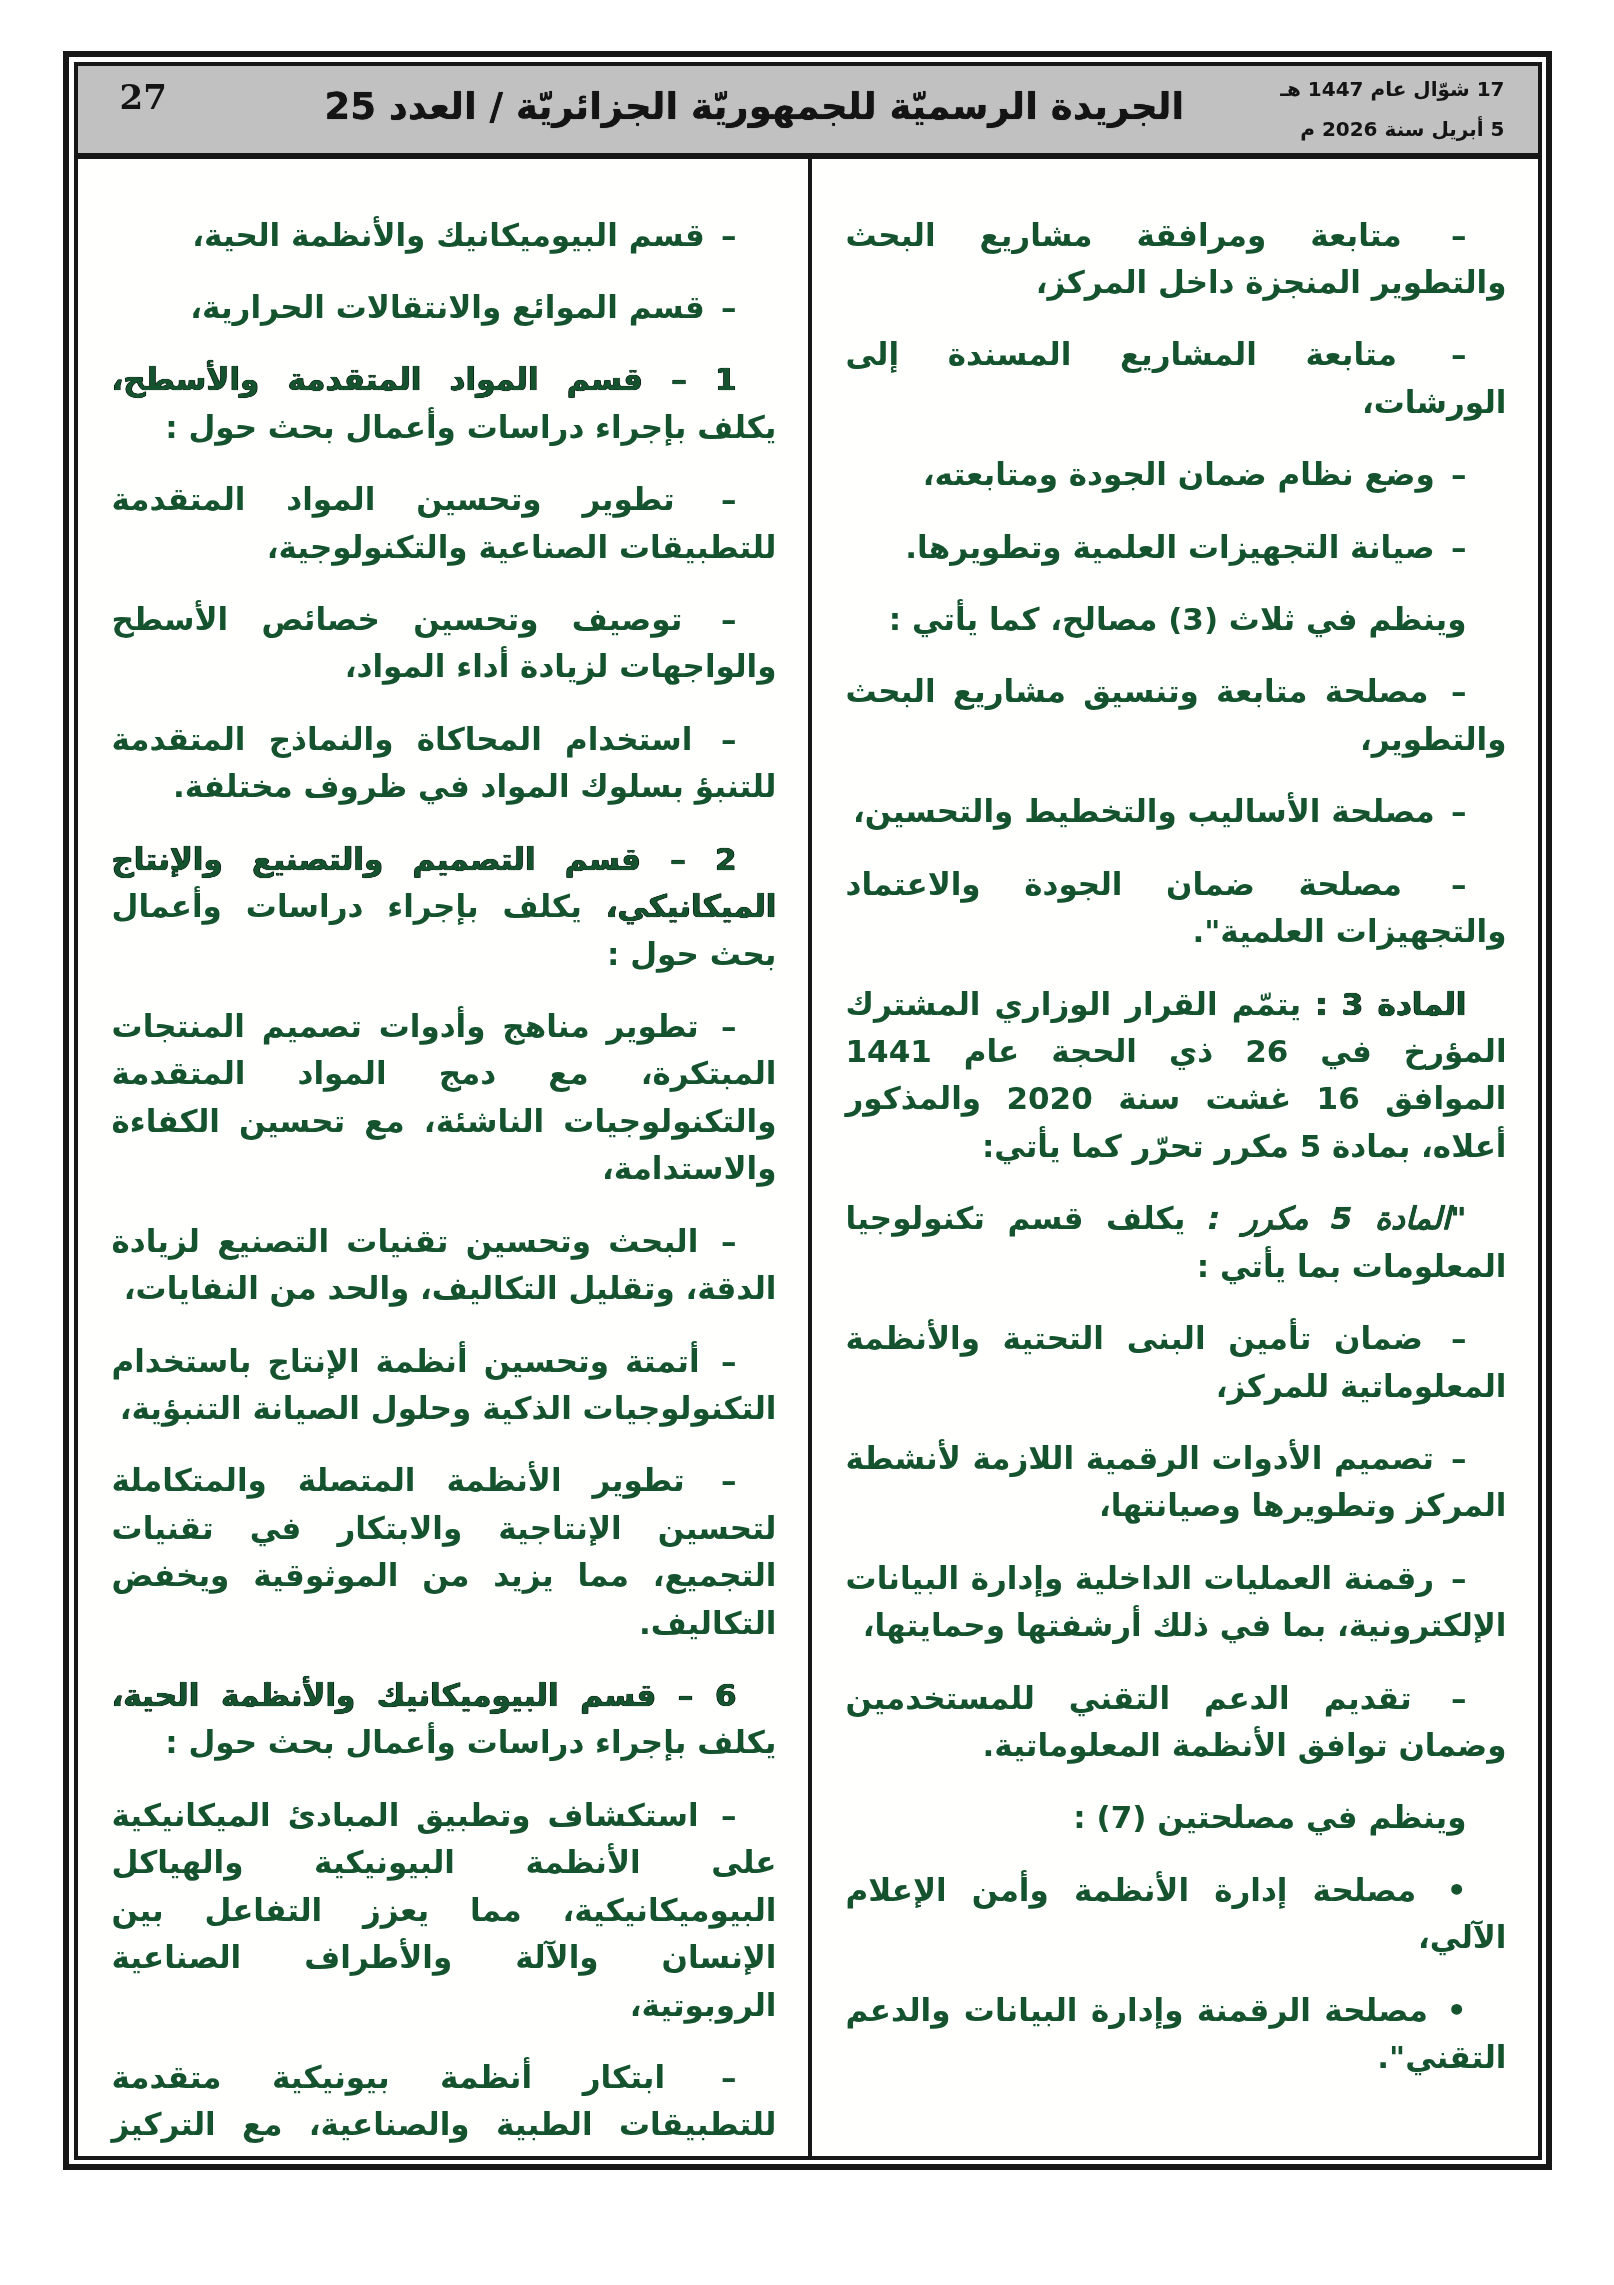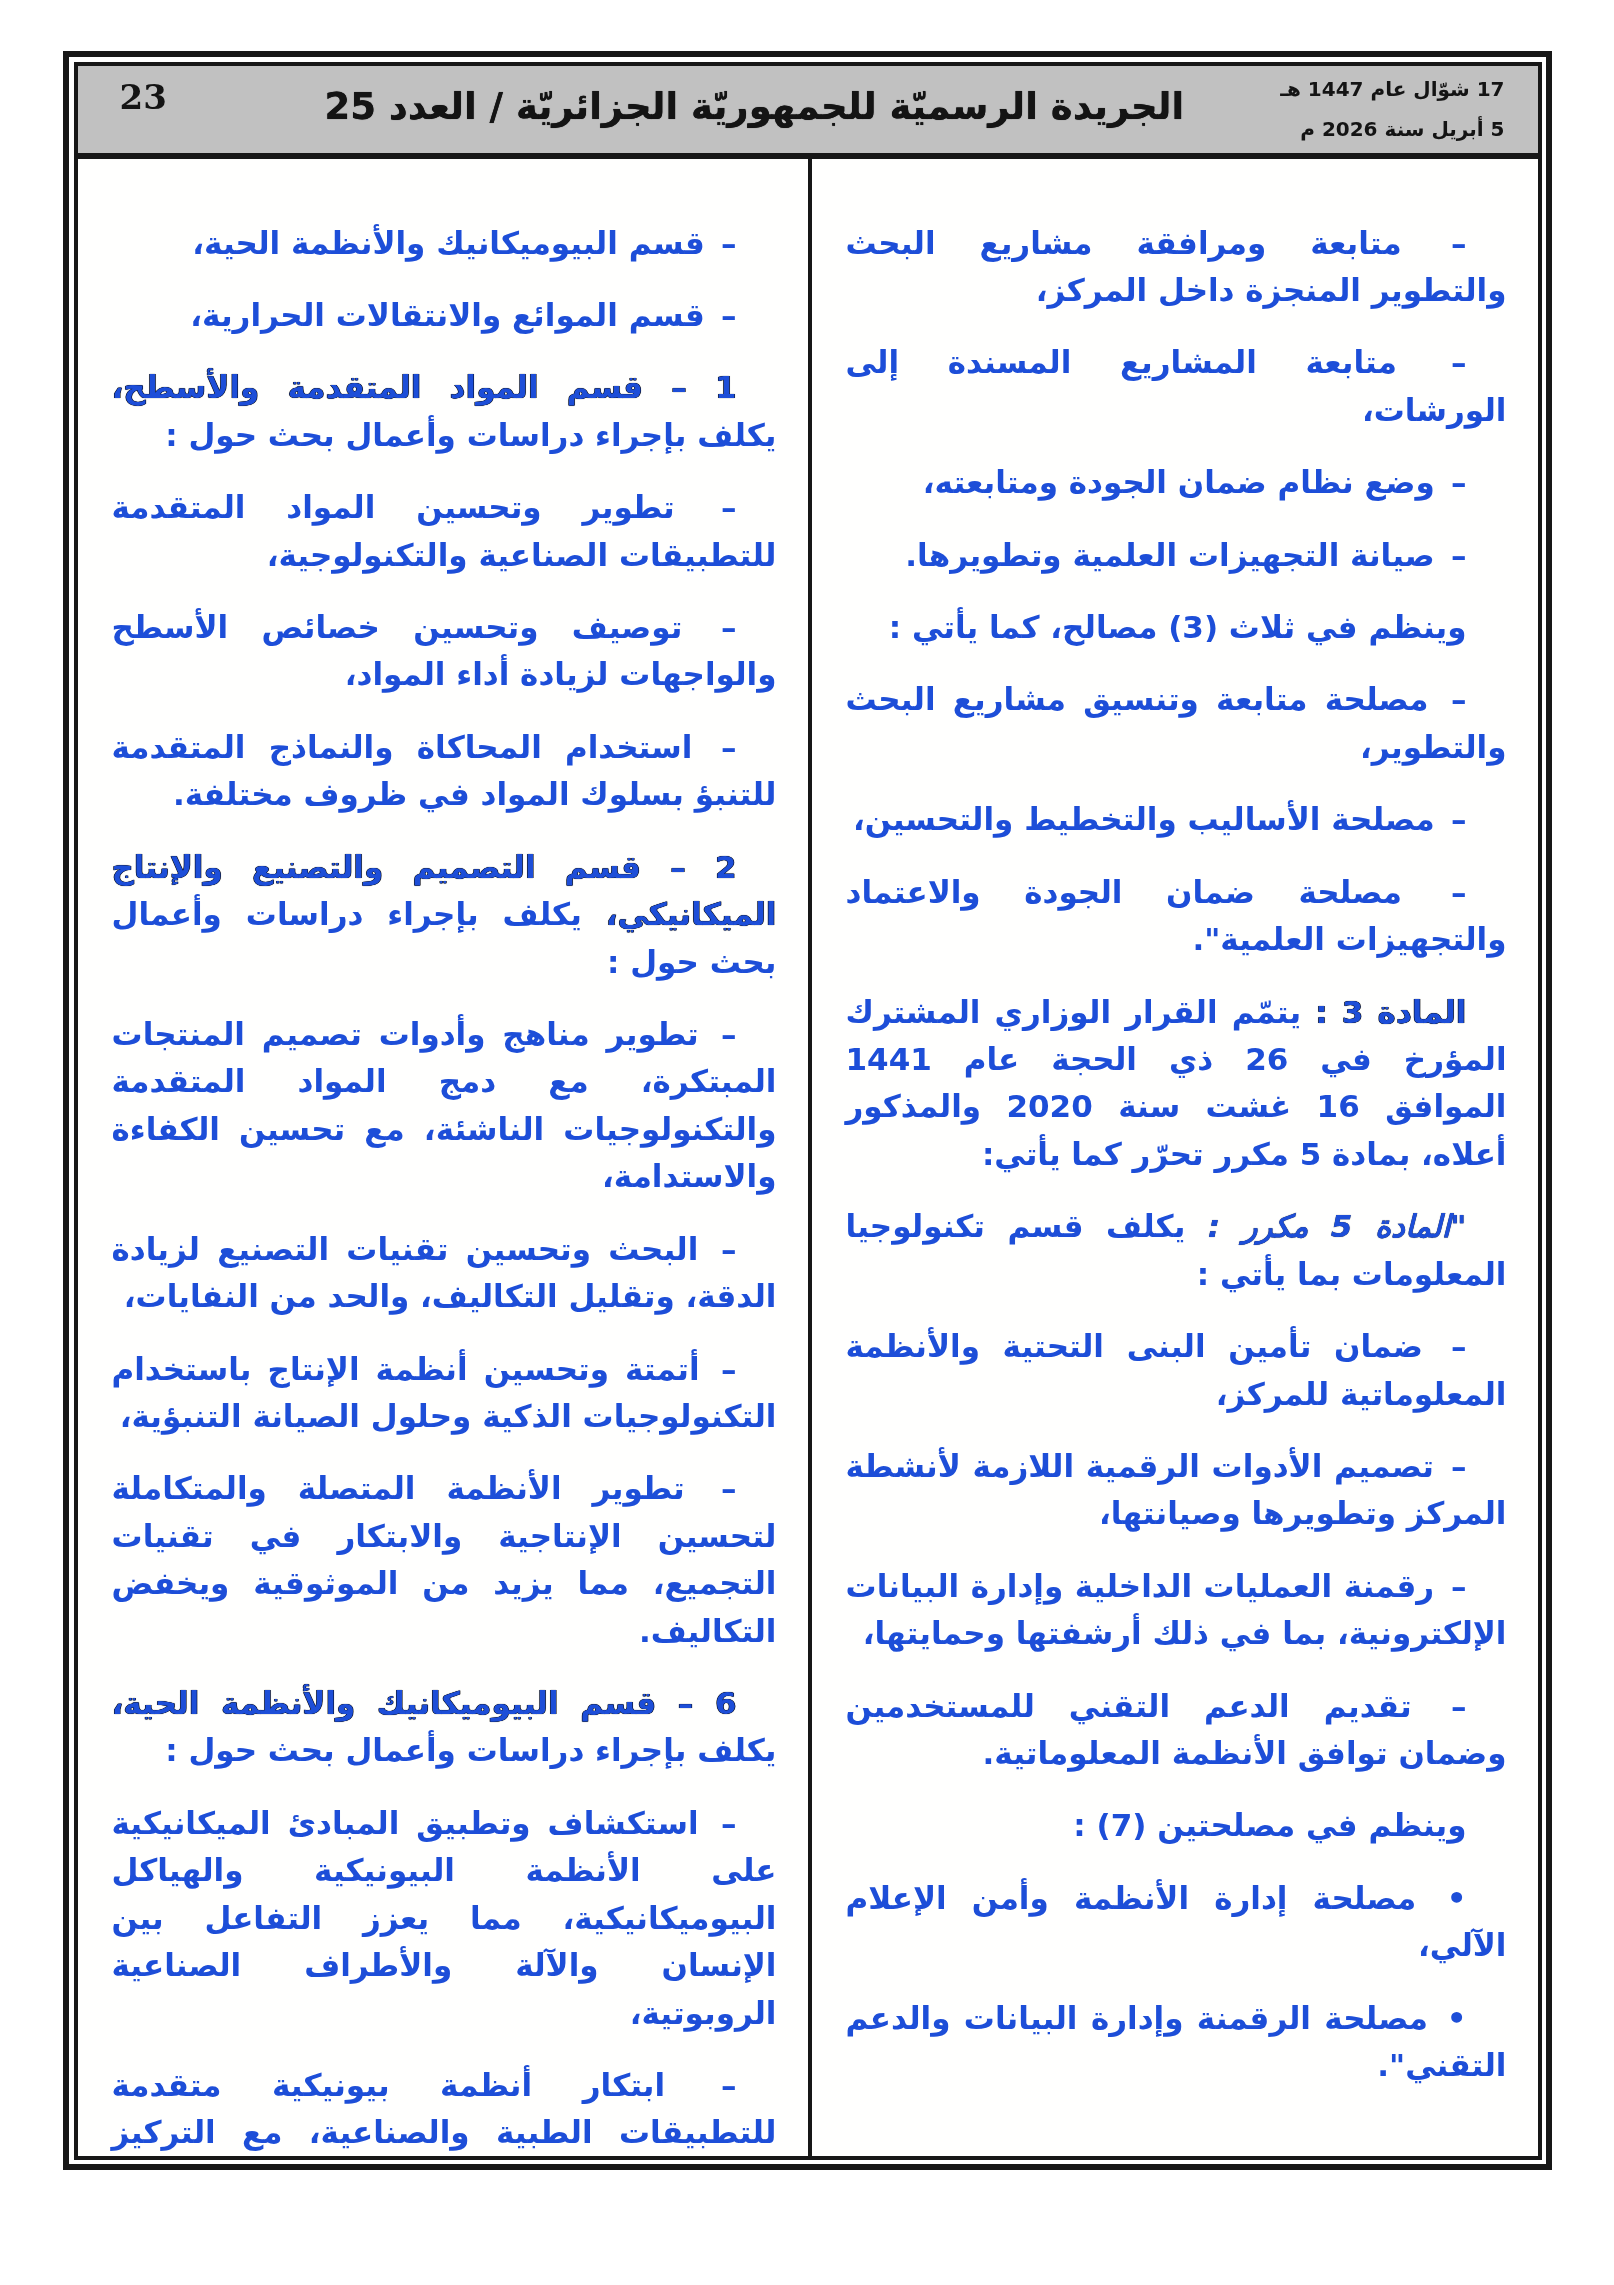--- a/index.html
+++ b/index.html
@@ -35,22 +35,22 @@
     font-size:34px;font-weight:bold;font-family:"DejaVu Serif",serif;
   }
   .body-area{
     flex:1 1 auto;display:flex;direction:rtl;overflow:hidden;
   }
   .col{
     flex:1 1 50%;box-sizing:border-box;padding:45px 31px 7.2px 34px;
   }
   .col-right{border-left:4.5px solid #171717;}
   .para{
-    margin:16px 0 25px 0;text-align:justify;text-indent:40px;
-    font-size:31px;line-height:1.53;font-weight:bold;color:#1d4ed8;
+    margin:8px 0 25px 0;text-align:justify;text-indent:40px;
+    font-size:31px;line-height:1.53;font-weight:bold;color:#14532d;
   }
   .para .marker{padding-left:5.4px;}
   .para.article .lead,.para.section .lead{
     text-shadow:0 0 0.9px #000,0.5px 0 0 #000,-0.5px 0 0 #000;
   }
   .para.quote .lead{
     font-style:italic;
     text-shadow:0 0 0.7px #000;
   }
 </style>
@@ -59,21 +59,21 @@
 
 <div class="frame-outer">
   <div class="frame-inner">
 
     <div class="header-band">
       <div class="date-block">
         <div>17 شوّال عام 1447 هـ</div>
         <div>5 أبريل سنة 2026 م</div>
       </div>
       <div class="band-title">الجريدة الرسميّة للجمهوريّة الجزائريّة / العدد 25</div>
-      <div class="band-page-num">23</div>
+      <div class="band-page-num">27</div>
     </div>
 
     <div class="body-area">
       <div class="col col-right">
           <p class="para dash"><span class="marker">– </span>متابعة ومرافقة مشاريع البحث والتطوير المنجزة داخل المركز،</p>
           <p class="para dash"><span class="marker">– </span>متابعة المشاريع المسندة إلى الورشات،</p>
           <p class="para dash"><span class="marker">– </span>وضع نظام ضمان الجودة ومتابعته،</p>
           <p class="para dash"><span class="marker">– </span>صيانة التجهيزات العلمية وتطويرها.</p>
           <p class="para plain">وينظم في ثلاث (3) مصالح، كما يأتي :</p>
           <p class="para dash"><span class="marker">– </span>مصلحة متابعة وتنسيق مشاريع البحث والتطوير،</p>

